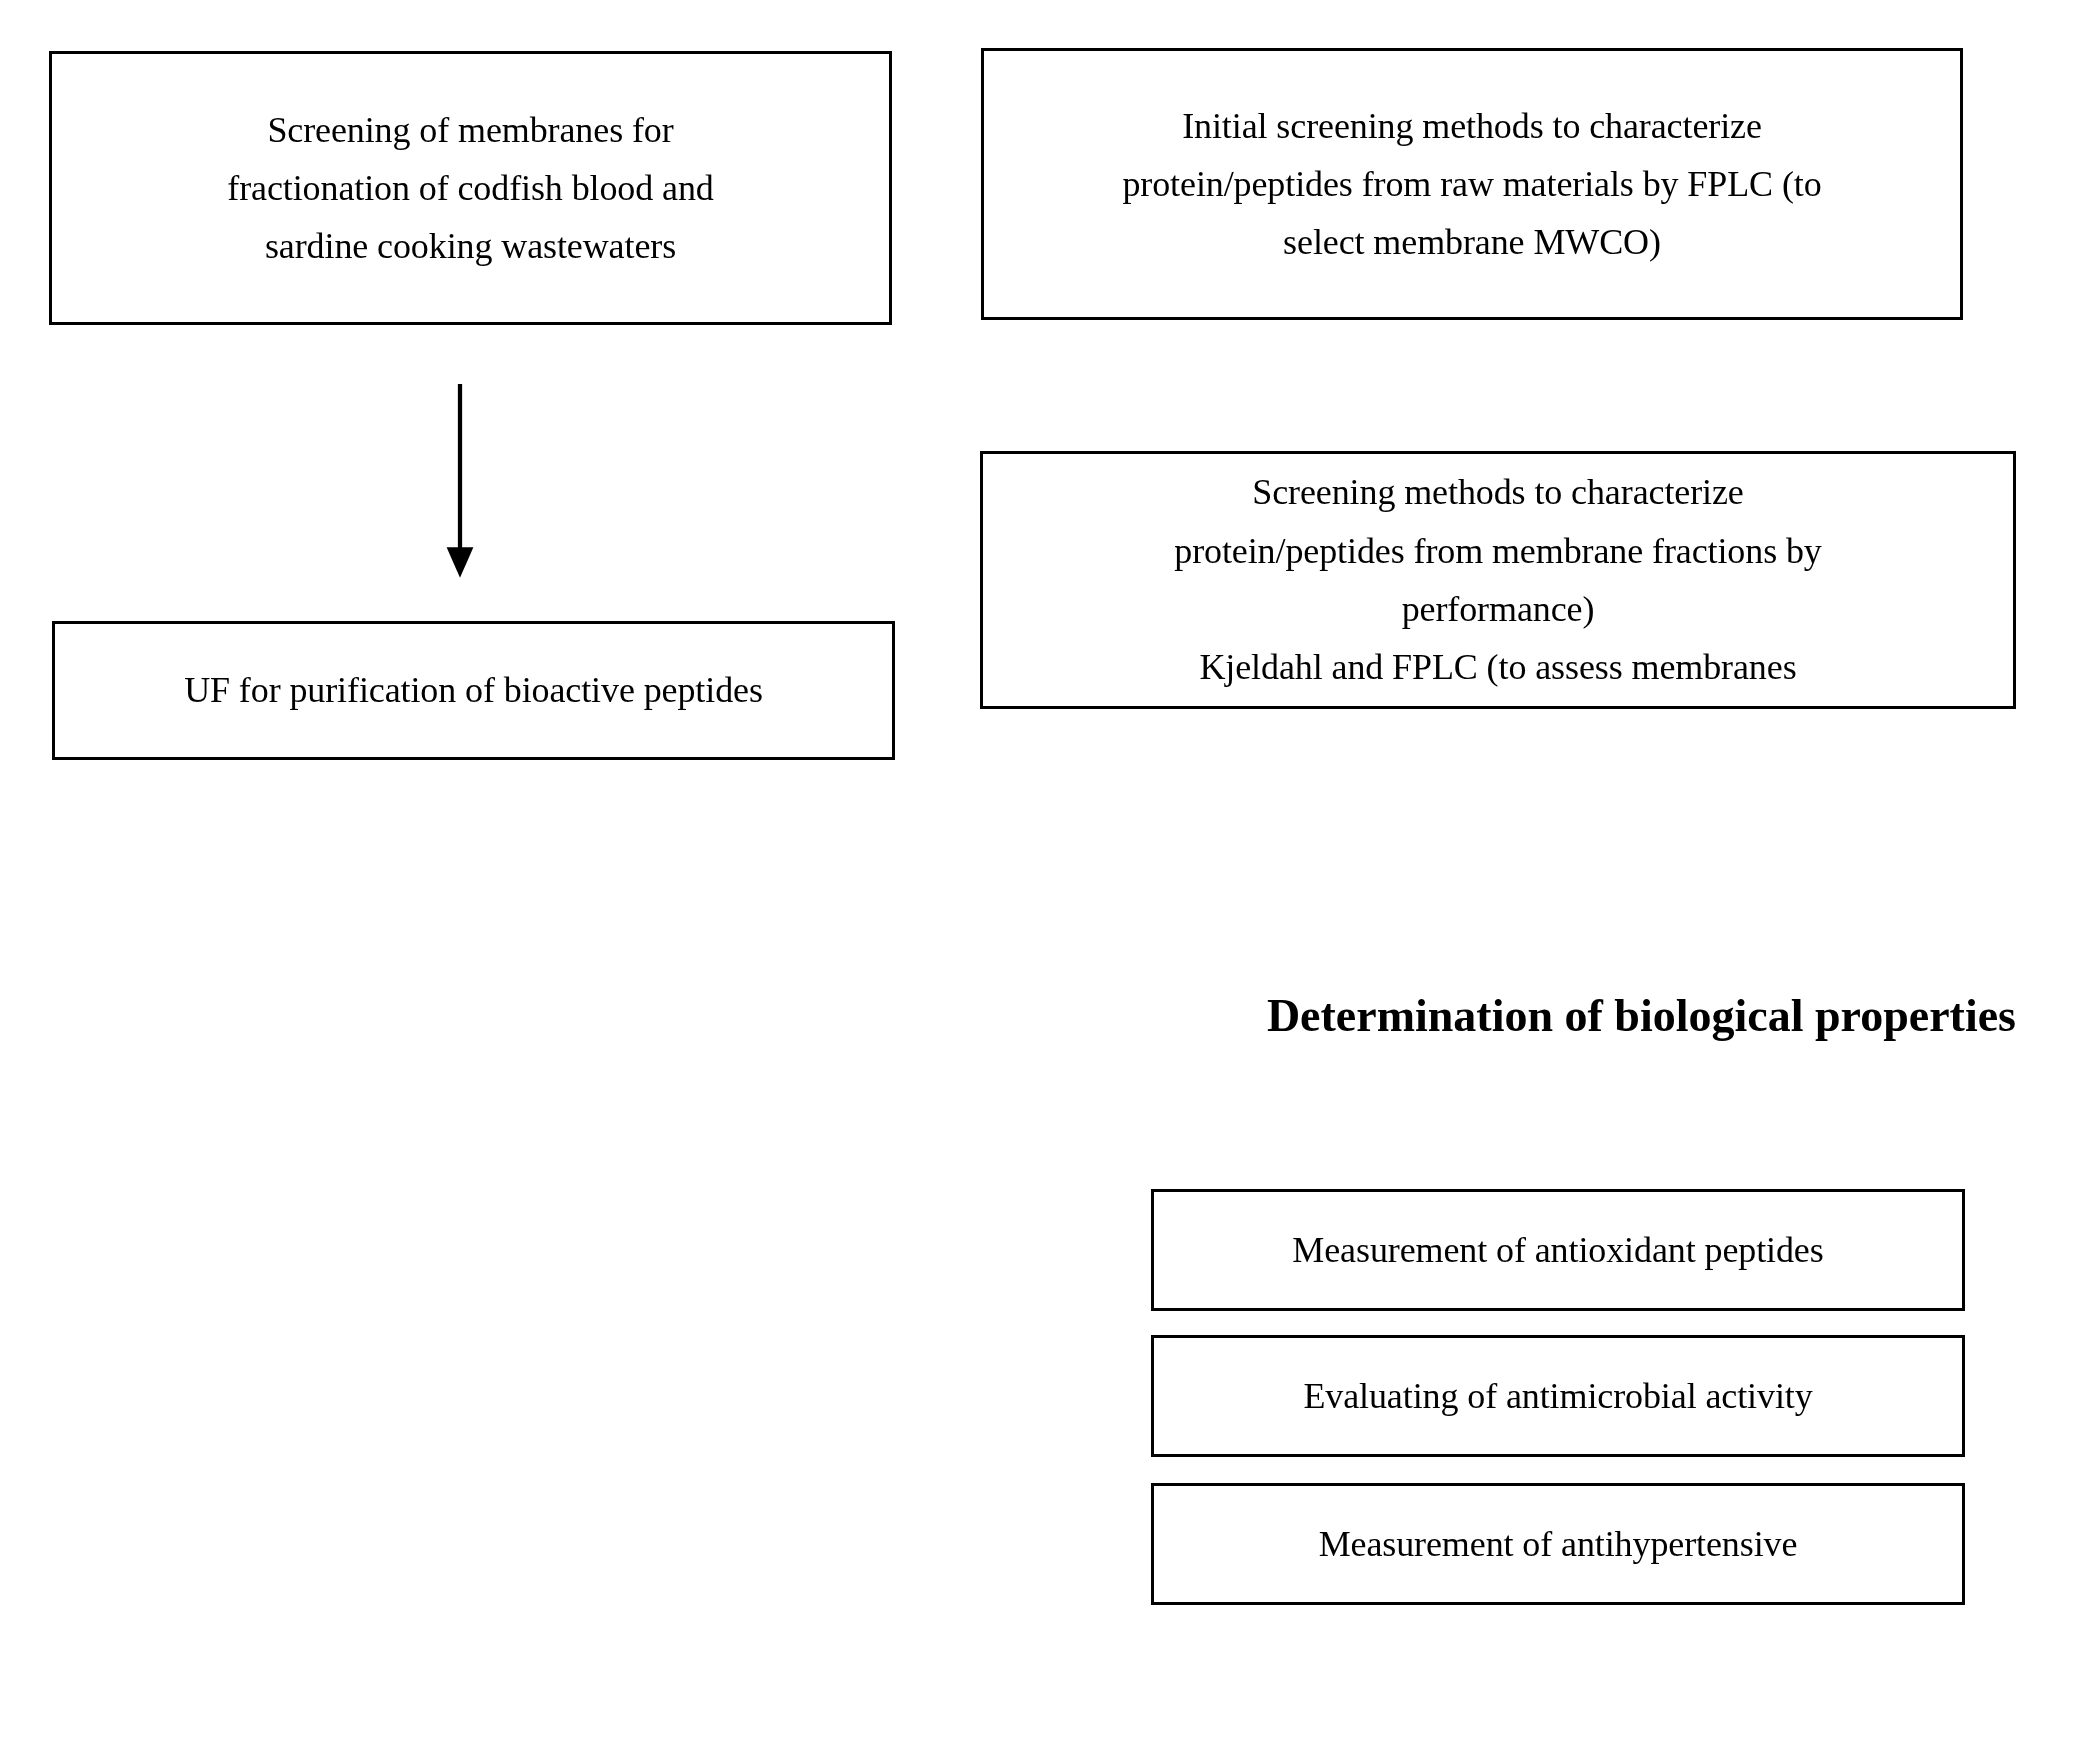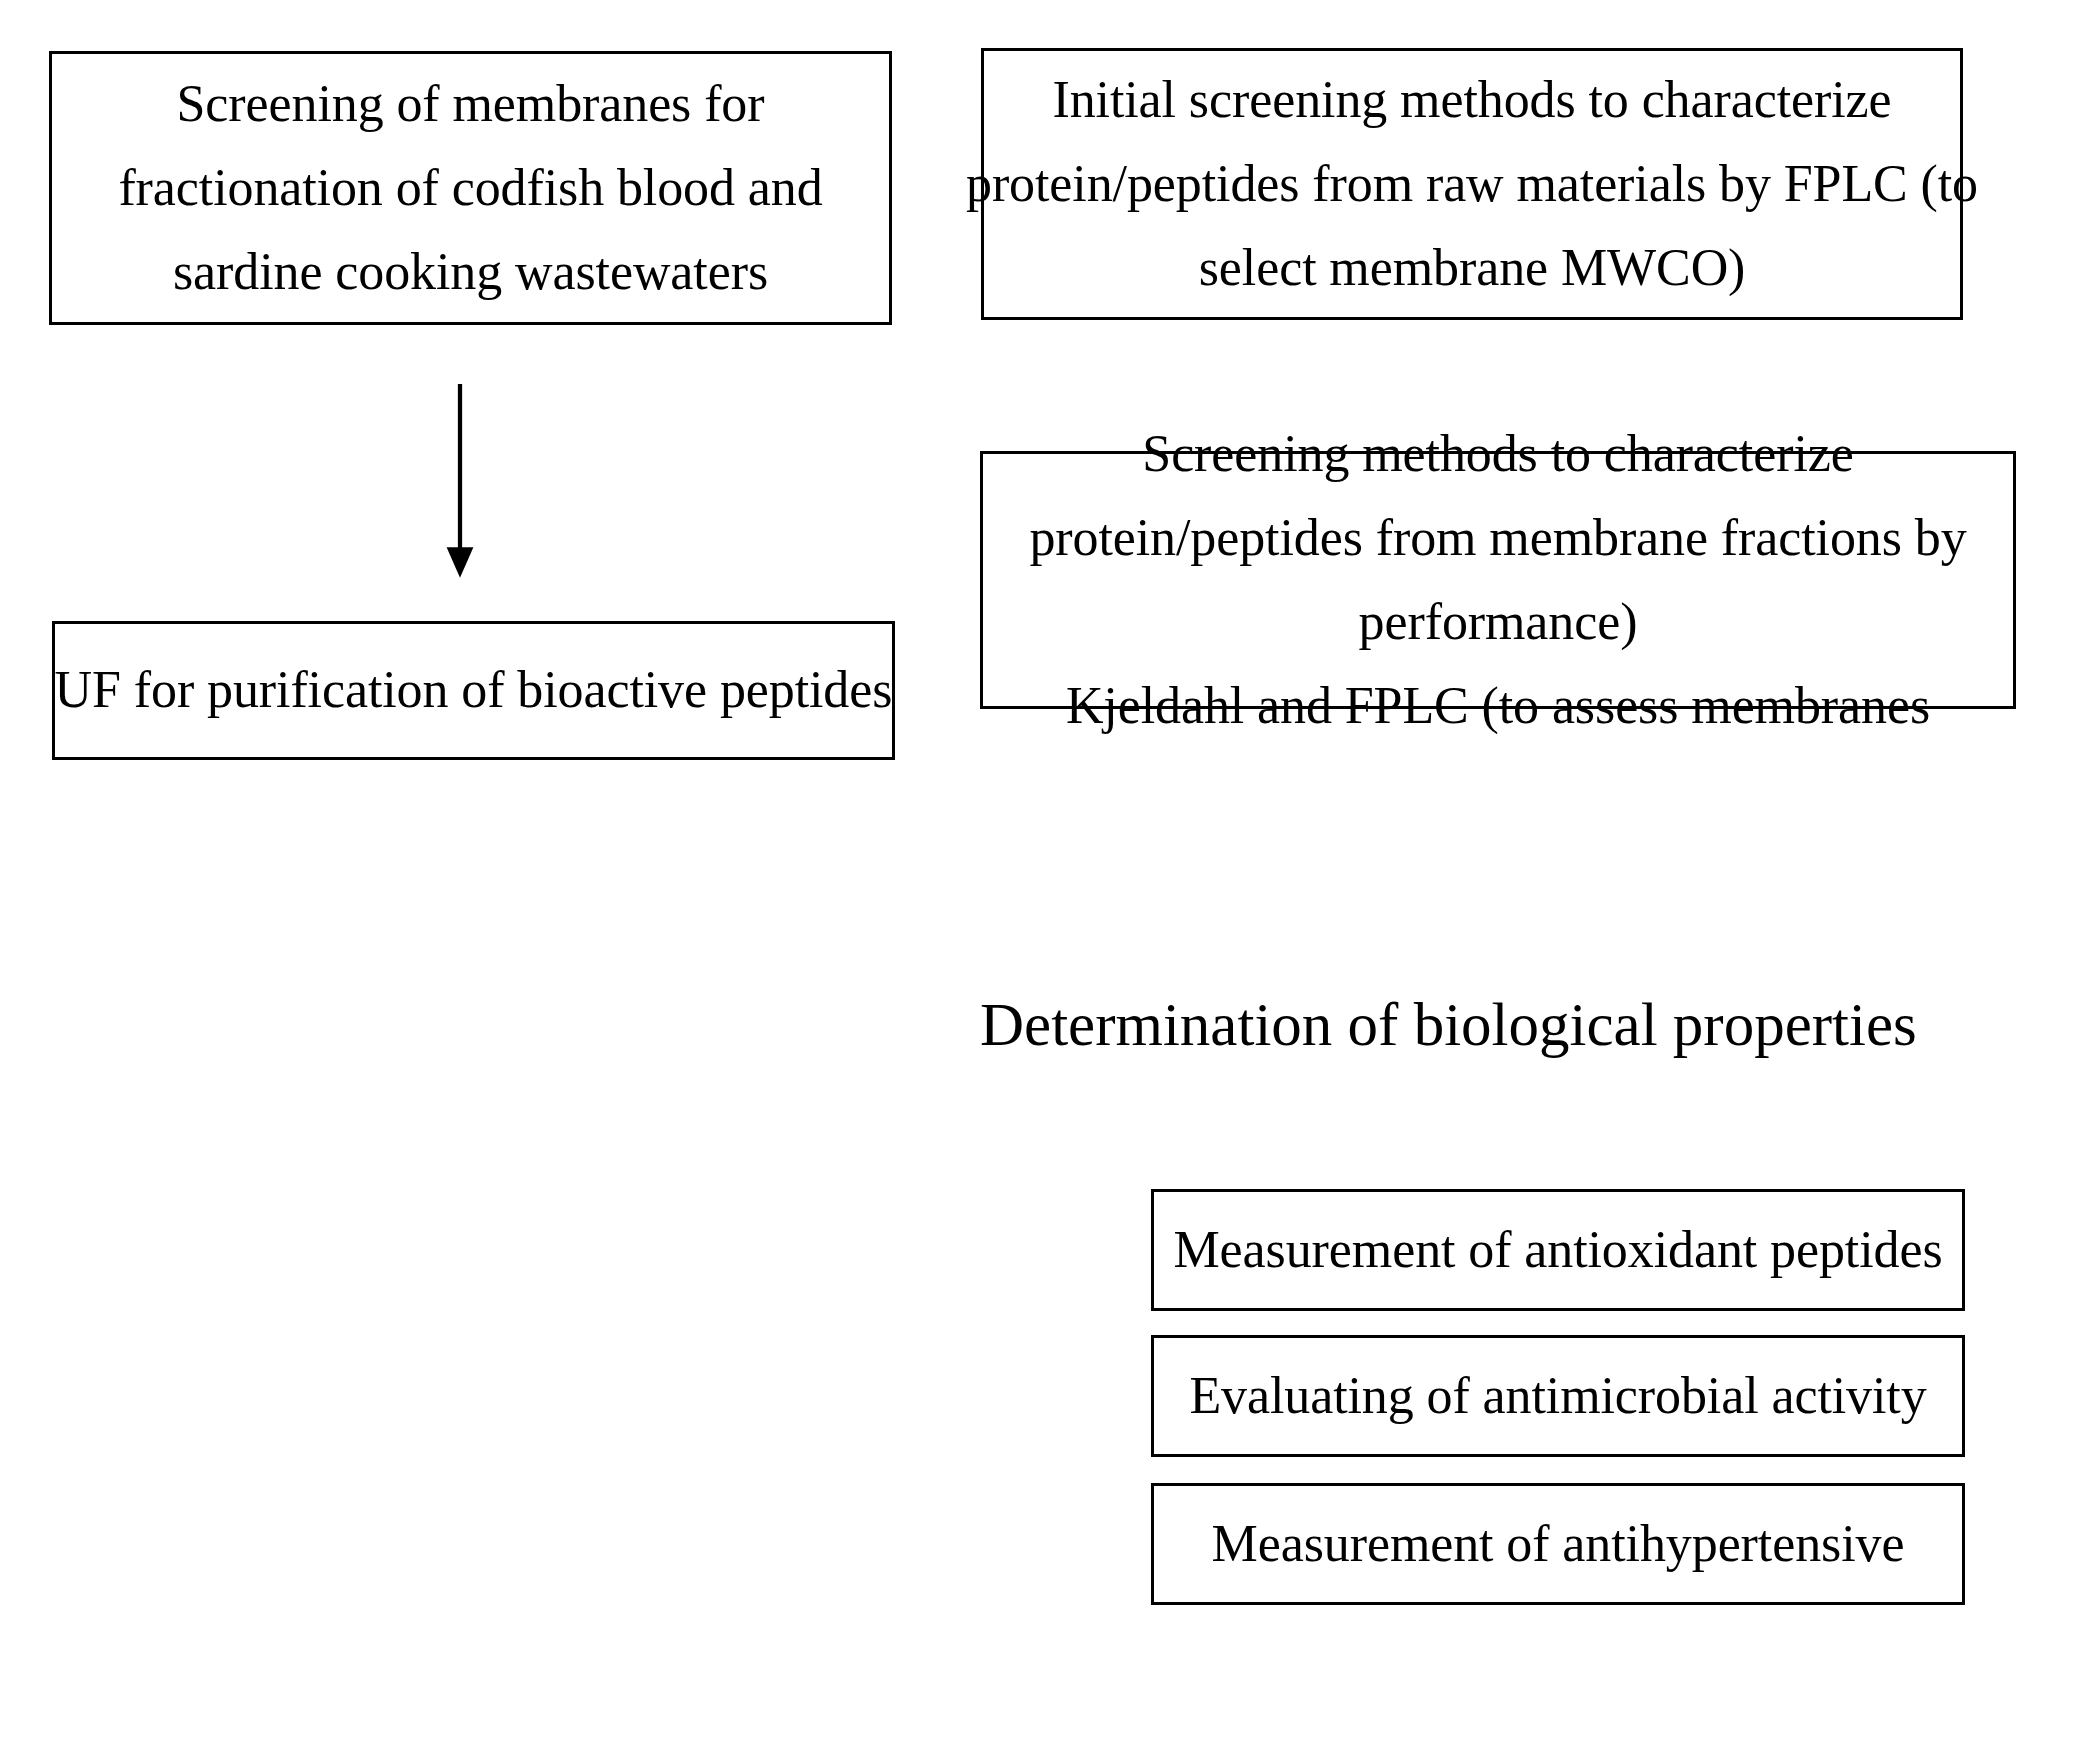--- a/index.html
+++ b/index.html
@@ -24,21 +24,21 @@
     background: #ffffff;
     display: flex;
     flex-direction: column;
     align-items: center;
     justify-content: center;
     text-align: center;
   }
   .node .line {
     display: block;
     white-space: nowrap;
-    font-size: 52px;
+    font-size: 36px;
     line-height: 1.62;
     letter-spacing: -0.1px;
     text-align: center;
   }
 
   
   #box-screening-membranes {
     left: 49px;  top: 51px;
     width: 843px; height: 274px;
   }
@@ -56,23 +56,23 @@
   #box-screening-methods-fractions {
     left: 980px; top: 451px;
     width: 1036px; height: 258px;
   }
   
   #biological-properties-heading {
     position: absolute;
     left: 980px;
     top: 988px;
     width: 1036px;
-    text-align: left;
-    font-size: 61px;
-    font-weight: normal;
+    text-align: right;
+    font-size: 46px;
+    font-weight: bold;
     line-height: 1.2;
     white-space: nowrap;
   }
   
   .result-box {
     left: 1151px;
     width: 814px;
     height: 122px;
   }
   #box-antioxidant  { top: 1189px; }

